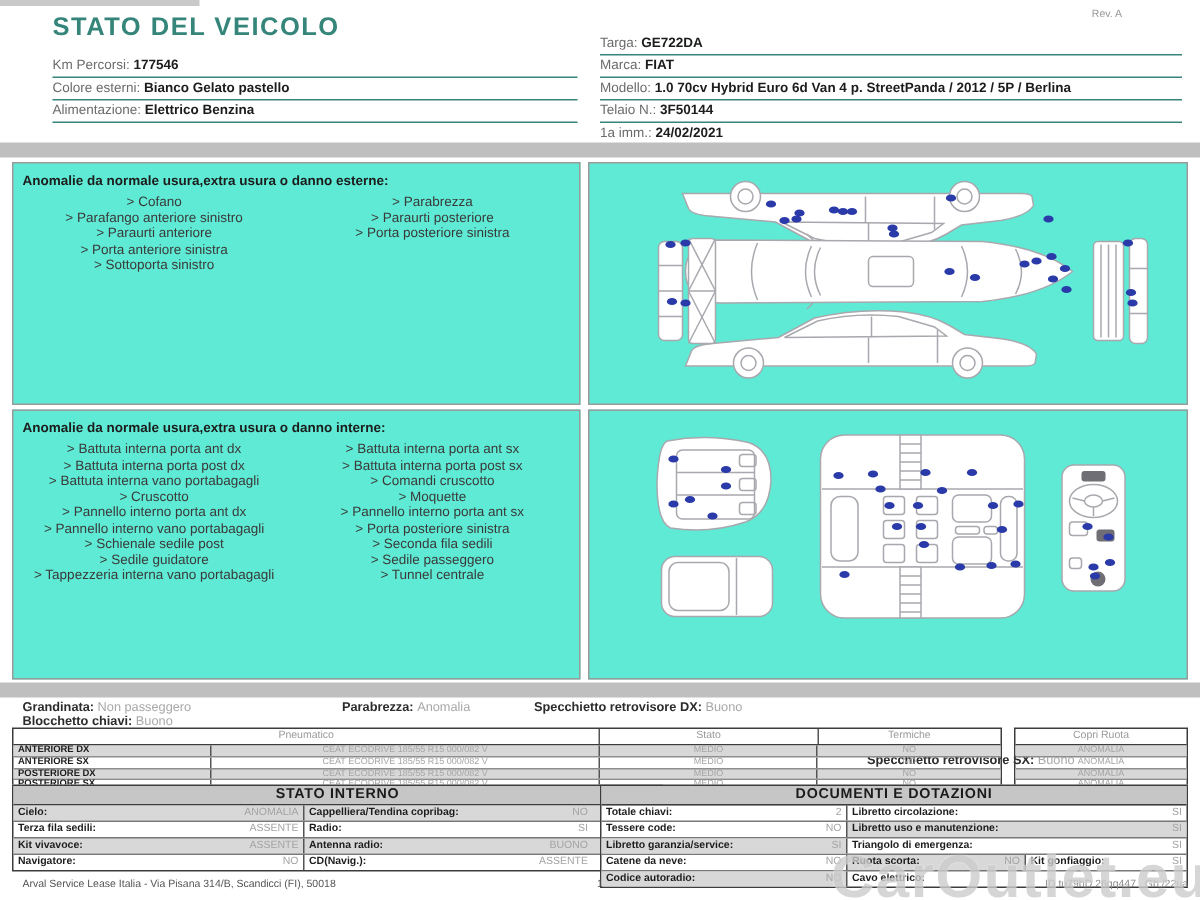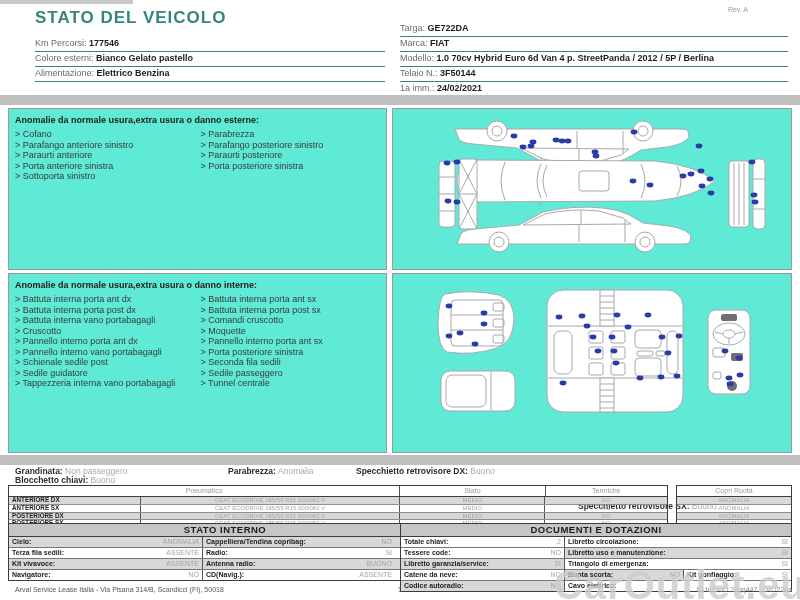--- a/index.html
+++ b/index.html
@@ -19,21 +19,21 @@
   .band1{top:95px;} .band2{top:455px;}
   
   .panel{position:absolute;border:1px solid #9a9a9a;background:#5eead4;box-sizing:border-box;}
   .lp1{left:8px;top:108px;width:379px;height:162px;}
   .rp1{left:392px;top:108px;width:400px;height:162px;}
   .lp2{left:8px;top:273px;width:379px;height:180px;}
   .rp2{left:392px;top:273px;width:400px;height:180px;}
   .sec-title{font-weight:bold;font-size:9px;color:#1c1c1c;padding:6px 0 4px 6px;}
   .cols{display:flex;padding-left:6px;}
   .col{width:188px;font-size:9px;color:#3a3a3a;line-height:10.5px;}
-  .li{padding-right:10px;}
+  .li{padding-right:10px;text-align:center;}
   svg{display:block;}
   .ln{fill:none;stroke:#a8a8ae;stroke-width:1;}
   .lnw{fill:#fff;stroke:#a8a8ae;stroke-width:1;}
   .dk{fill:#6e6e74;stroke:none;}
   
   .status{position:absolute;left:0;top:466px;width:800px;height:18px;font-size:8.5px;}
   .stitem{position:absolute;white-space:nowrap;}
   .slabel{font-weight:bold;color:#2c2c2c;}
   .svalue{color:#a8a8a8;}
   
@@ -104,21 +104,20 @@
     <div class="cols">
       <div class="col" id="ext-left">
           <div class="li">&gt; Cofano</div>
           <div class="li">&gt; Parafango anteriore sinistro</div>
           <div class="li">&gt; Paraurti anteriore</div>
           <div class="li">&gt; Porta anteriore sinistra</div>
           <div class="li">&gt; Sottoporta sinistro</div>
         </div>
       <div class="col" id="ext-right">
           <div class="li">&gt; Parabrezza</div>
-          <div class="li">&gt; Parafango posteriore sinistro</div>
           <div class="li">&gt; Paraurti posteriore</div>
           <div class="li">&gt; Porta posteriore sinistra</div>
         </div>
     </div>
   </div>
   <div class="panel rp1">
     <svg id="svg-ext" width="396" height="158" viewBox="0 0 396 158">
 
       <g transform="translate(58,60) scale(1,-1)">
         <path class="lnw" d="M4,40 L8,30 Q10,26 22,25 L66,21 L90,8 Q120,1 150,4 Q168,6 180,13 L190,19 L216,22 Q234,25 238,32 L237,38 Q236,40 230,40 Z"></path>

